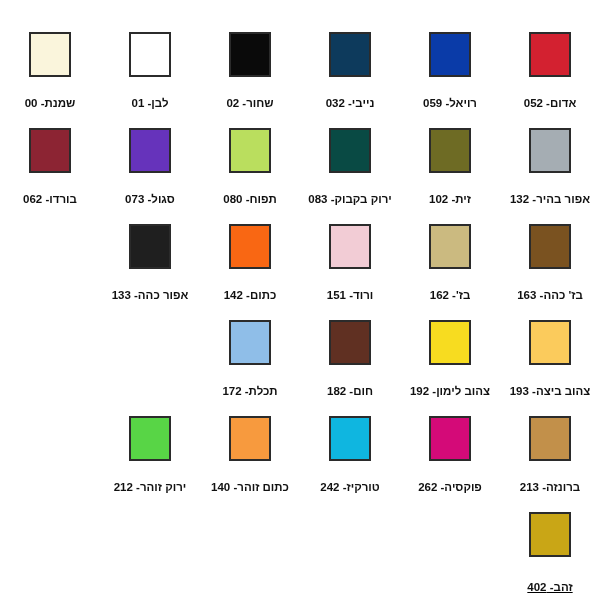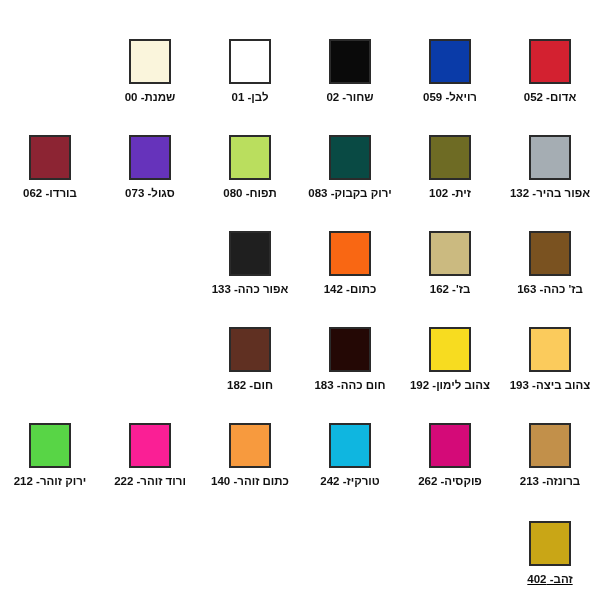--- a/index.html
+++ b/index.html
@@ -32,21 +32,21 @@
   .swatch-row.row-last {
     height: 100px;
     text-decoration: underline;
   }
   .swatch-cell {
     width: 100px;
     box-sizing: border-box;
     display: flex;
     flex-direction: column;
     align-items: center;
-    justify-content: center;
+    justify-content: space-between;
     padding-top: 18px;
   }
   .swatch-cell.empty-cell {
     visibility: hidden;
   }
   .swatch-chip {
     width: 42px;
     height: 45px;
     border: 2px solid #2b2b2b;
     box-sizing: border-box;
@@ -70,20 +70,24 @@
 
 <div id="swatch-chart">
     <div class="swatch-row">
       <div class="swatch-cell">
         <div class="swatch-chip" style="background-color: rgb(211, 33, 48);"></div>
         <div class="swatch-label">אדום- 052</div>
       </div>
       <div class="swatch-cell">
         <div class="swatch-chip" style="background-color: rgb(10, 59, 168);"></div>
         <div class="swatch-label">רויאל- 059</div>
+      </div>
+      <div class="swatch-cell">
+        <div class="swatch-chip" style="background-color: rgb(13, 58, 92);"></div>
+        <div class="swatch-label">נייבי- 032</div>
       </div>
       <div class="swatch-cell">
         <div class="swatch-chip" style="background-color: rgb(10, 10, 10);"></div>
         <div class="swatch-label">שחור- 02</div>
       </div>
       <div class="swatch-cell">
         <div class="swatch-chip" style="background-color: rgb(255, 255, 255);"></div>
         <div class="swatch-label">לבן- 01</div>
       </div>
       <div class="swatch-cell">
@@ -120,68 +124,68 @@
     <div class="swatch-row">
       <div class="swatch-cell">
         <div class="swatch-chip" style="background-color: rgb(122, 82, 32);"></div>
         <div class="swatch-label">בז' כהה- 163</div>
       </div>
       <div class="swatch-cell">
         <div class="swatch-chip" style="background-color: rgb(203, 186, 128);"></div>
         <div class="swatch-label">בז'- 162</div>
       </div>
       <div class="swatch-cell">
+        <div class="swatch-chip" style="background-color: rgb(242, 204, 213);"></div>
+        <div class="swatch-label">ורוד- 151</div>
+      </div>
+      <div class="swatch-cell">
         <div class="swatch-chip" style="background-color: rgb(249, 103, 19);"></div>
         <div class="swatch-label">כתום- 142</div>
       </div>
       <div class="swatch-cell">
         <div class="swatch-chip" style="background-color: rgb(31, 31, 31);"></div>
         <div class="swatch-label">אפור כהה- 133</div>
       </div>
     </div>
     <div class="swatch-row">
       <div class="swatch-cell">
         <div class="swatch-chip" style="background-color: rgb(251, 203, 92);"></div>
         <div class="swatch-label">צהוב ביצה- 193</div>
       </div>
       <div class="swatch-cell">
         <div class="swatch-chip" style="background-color: rgb(247, 220, 32);"></div>
         <div class="swatch-label">צהוב לימון- 192</div>
       </div>
       <div class="swatch-cell">
-        <div class="swatch-chip" style="background-color: rgb(36, 8, 5);"></div>
-        <div class="swatch-label">חום כהה- 183</div>
+        <div class="swatch-chip" style="background-color: rgb(96, 48, 34);"></div>
+        <div class="swatch-label">חום- 182</div>
       </div>
       <div class="swatch-cell">
-        <div class="swatch-chip" style="background-color: rgb(96, 48, 34);"></div>
-        <div class="swatch-label">חום- 182</div>
+        <div class="swatch-chip" style="background-color: rgb(143, 190, 232);"></div>
+        <div class="swatch-label">תכלת- 172</div>
       </div>
     </div>
     <div class="swatch-row">
       <div class="swatch-cell">
         <div class="swatch-chip" style="background-color: rgb(194, 144, 74);"></div>
         <div class="swatch-label">ברונזה- 213</div>
       </div>
       <div class="swatch-cell">
         <div class="swatch-chip" style="background-color: rgb(212, 10, 120);"></div>
         <div class="swatch-label">פוקסיה- 262</div>
       </div>
       <div class="swatch-cell">
         <div class="swatch-chip" style="background-color: rgb(15, 182, 224);"></div>
         <div class="swatch-label">טורקיז- 242</div>
       </div>
       <div class="swatch-cell">
         <div class="swatch-chip" style="background-color: rgb(247, 154, 62);"></div>
         <div class="swatch-label">כתום זוהר- 140</div>
       </div>
       <div class="swatch-cell">
-        <div class="swatch-chip" style="background-color: rgb(250, 31, 149);"></div>
-        <div class="swatch-label">ורוד זוהר- 222</div>
-      </div>
-      <div class="swatch-cell">
         <div class="swatch-chip" style="background-color: rgb(88, 213, 70);"></div>
         <div class="swatch-label">ירוק זוהר- 212</div>
       </div>
     </div>
     <div class="swatch-row row-last">
       <div class="swatch-cell">
         <div class="swatch-chip" style="background-color: rgb(201, 166, 22);"></div>
         <div class="swatch-label">זהב- 402</div>
       </div>
       <div class="swatch-cell empty-cell"></div>

